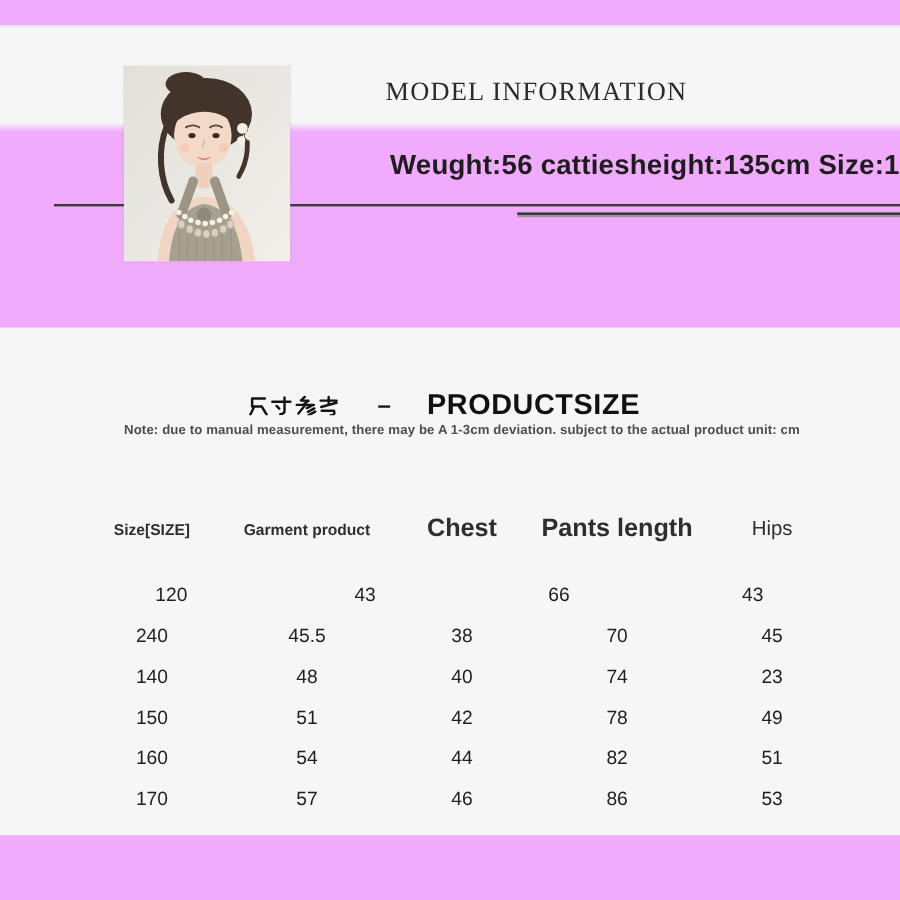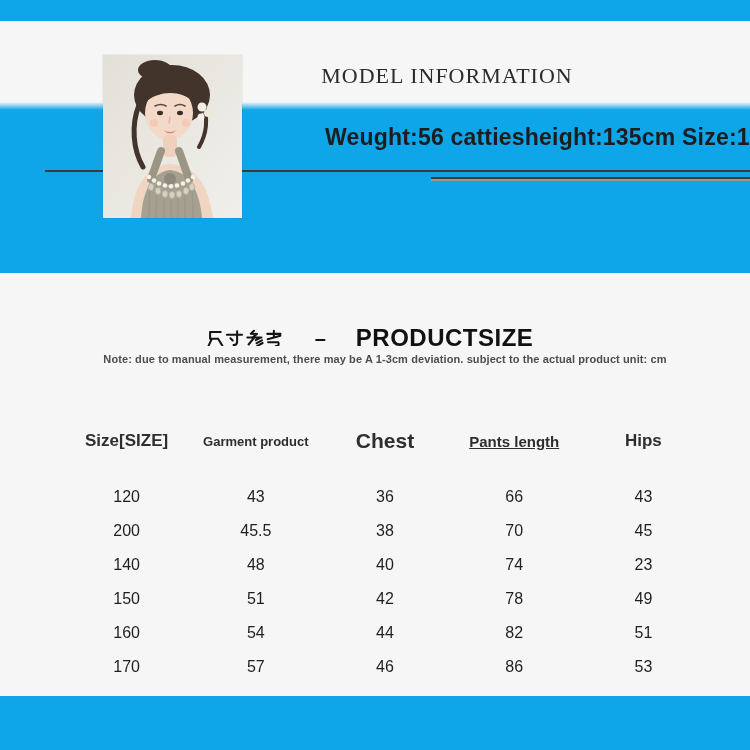--- a/index.html
+++ b/index.html
@@ -1,18 +1,18 @@
 <!DOCTYPE html>
 <html><head>
 <meta charset="utf-8">
 <style>
   html,body{margin:0;padding:0;background:#ffffff;}
   .canvas{
     position:relative;width:750px;height:750px;margin:0 auto;
-    background:#0ea5e9;overflow:hidden;
+    background:#f0abfc;overflow:hidden;
     font-family:"Liberation Sans",sans-serif;color:#1f1f1f;
   }
   
   .band1{
     position:absolute;left:0;top:21px;width:750px;height:88px;
     background:linear-gradient(180deg,#f6f6f6 0px,#f6f6f6 80px,rgba(246,246,246,0) 88px);
     border-top:1px solid #eeeeee;
   }
   .model-title{
     position:absolute;left:287px;top:63px;width:320px;
@@ -62,25 +62,25 @@
     white-space:nowrap;letter-spacing:0.1px;
   }
   
   .size-table-header{
     position:absolute;left:62px;top:424px;width:646px;height:34px;
     display:flex;align-items:center;
   }
   .size-table-header .th{
     flex:1;text-align:center;color:#2e2e2e;white-space:nowrap;
   }
-  .size-table-header .c0{font-size:17px;font-weight:700;}
+  .size-table-header .c0{font-size:13px;font-weight:700;}
   .size-table-header .c1{font-size:13px;font-weight:600;}
   .size-table-header .c2{font-size:21px;font-weight:600;}
-  .size-table-header .c3{font-size:15px;font-weight:700;text-decoration:underline;}
-  .size-table-header .c4{font-size:17px;font-weight:700;}
+  .size-table-header .c3{font-size:21px;font-weight:700;}
+  .size-table-header .c4{font-size:17px;font-weight:400;}
   .size-table-body{
     position:absolute;left:62px;top:480px;width:646px;
   }
   .size-table-body .tr{
     height:34px;display:flex;align-items:center;
   }
   .size-table-body .td{
     flex:1;text-align:center;font-size:16px;font-weight:400;color:#1f1f1f;
   }
 </style>
@@ -199,26 +199,25 @@
       <div class="th c0">Size[SIZE]</div>
       <div class="th c1">Garment product</div>
       <div class="th c2">Chest</div>
       <div class="th c3">Pants length</div>
       <div class="th c4">Hips</div>
     </div>
   <div class="size-table-body">
       <div class="tr">
         <div class="td">120</div>
         <div class="td">43</div>
-        <div class="td">36</div>
         <div class="td">66</div>
         <div class="td">43</div>
       </div>
       <div class="tr">
-        <div class="td">200</div>
+        <div class="td">240</div>
         <div class="td">45.5</div>
         <div class="td">38</div>
         <div class="td">70</div>
         <div class="td">45</div>
       </div>
       <div class="tr">
         <div class="td">140</div>
         <div class="td">48</div>
         <div class="td">40</div>
         <div class="td">74</div>

